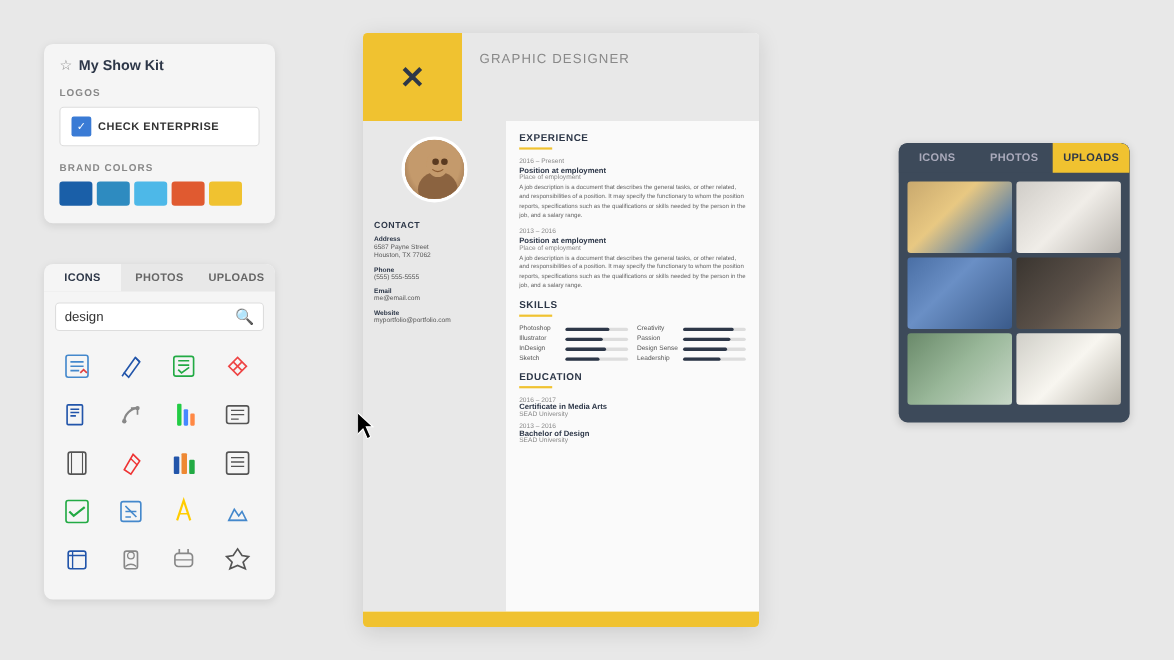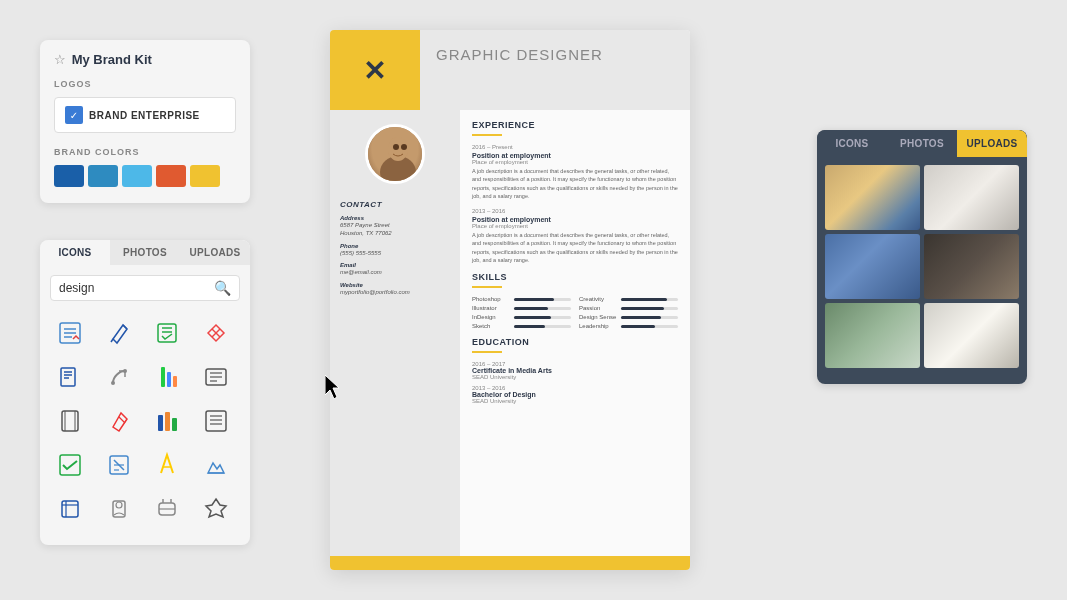--- a/index.html
+++ b/index.html
@@ -117,20 +117,21 @@
       color: #2d3748;
     }
     .search-bar {
       margin: 10px 10px 8px;
       display: flex;
       align-items: center;
       background: #fff;
       border: 1.5px solid #ddd;
       border-radius: 4px;
       padding: 4px 8px;
+      justify-content: center;
     }
     .search-input {
       border: none;
       outline: none;
       font-size: 12px;
       color: #333;
       flex: 1;
       background: transparent;
     }
     .search-icon-btn {
@@ -191,21 +192,21 @@
     .resume-header-info {
       padding: 14px 16px;
     }
     .resume-name {
       font-size: 22px;
       font-weight: 800;
       color: #2d3748;
       letter-spacing: 1px;
     }
     .resume-title {
-      font-size: 15px;
+      font-size: 12px;
       color: #888;
       letter-spacing: 1px;
       margin-top: 2px;
     }
     .resume-body {
       display: flex;
       flex: 1;
       overflow: hidden;
     }
     .resume-left {
@@ -242,21 +243,21 @@
       font-weight: 700;
       color: #2d3748;
       letter-spacing: 0.5px;
       margin-bottom: 4px;
     }
     .about-text {
       font-size: 6px;
       color: #555;
       line-height: 1.5;
     }
-    .contact-section { padding: 6px 10px; font-style: italic; }
+    .contact-section { padding: 6px 10px; }
     .contact-title {
       font-size: 8px;
       font-weight: 700;
       color: #2d3748;
       letter-spacing: 0.5px;
       margin-bottom: 6px;
     }
     .contact-item { margin-bottom: 5px; }
     .contact-label {
       font-size: 6px;
@@ -418,26 +419,26 @@
       pointer-events: none;
       z-index: 100;
     }
   </style>
 </head>
 <body>
 
 <div class="brand-kit-panel">
   <div class="brand-kit-header">
     <span class="star-icon">☆</span>
-    <span class="brand-kit-title">My Brand Kit</span>
+    <span class="brand-kit-title">My Show Kit</span>
   </div>
   <div class="section-label">LOGOS</div>
   <div class="logo-box">
     <div class="logo-check">✓</div>
-    <span class="logo-text">BRAND ENTERPRISE</span>
+    <span class="logo-text">CHECK ENTERPRISE</span>
   </div>
   <div class="section-label">BRAND COLORS</div>
   <div class="brand-colors-row">
     <div class="color-swatch" style="background:#1a5fa8;"></div>
     <div class="color-swatch" style="background:#2e8bc0;"></div>
     <div class="color-swatch" style="background:#4db8e8;"></div>
     <div class="color-swatch" style="background:#e05a30;"></div>
     <div class="color-swatch" style="background:#f0c230;"></div>
   </div>
 </div>

